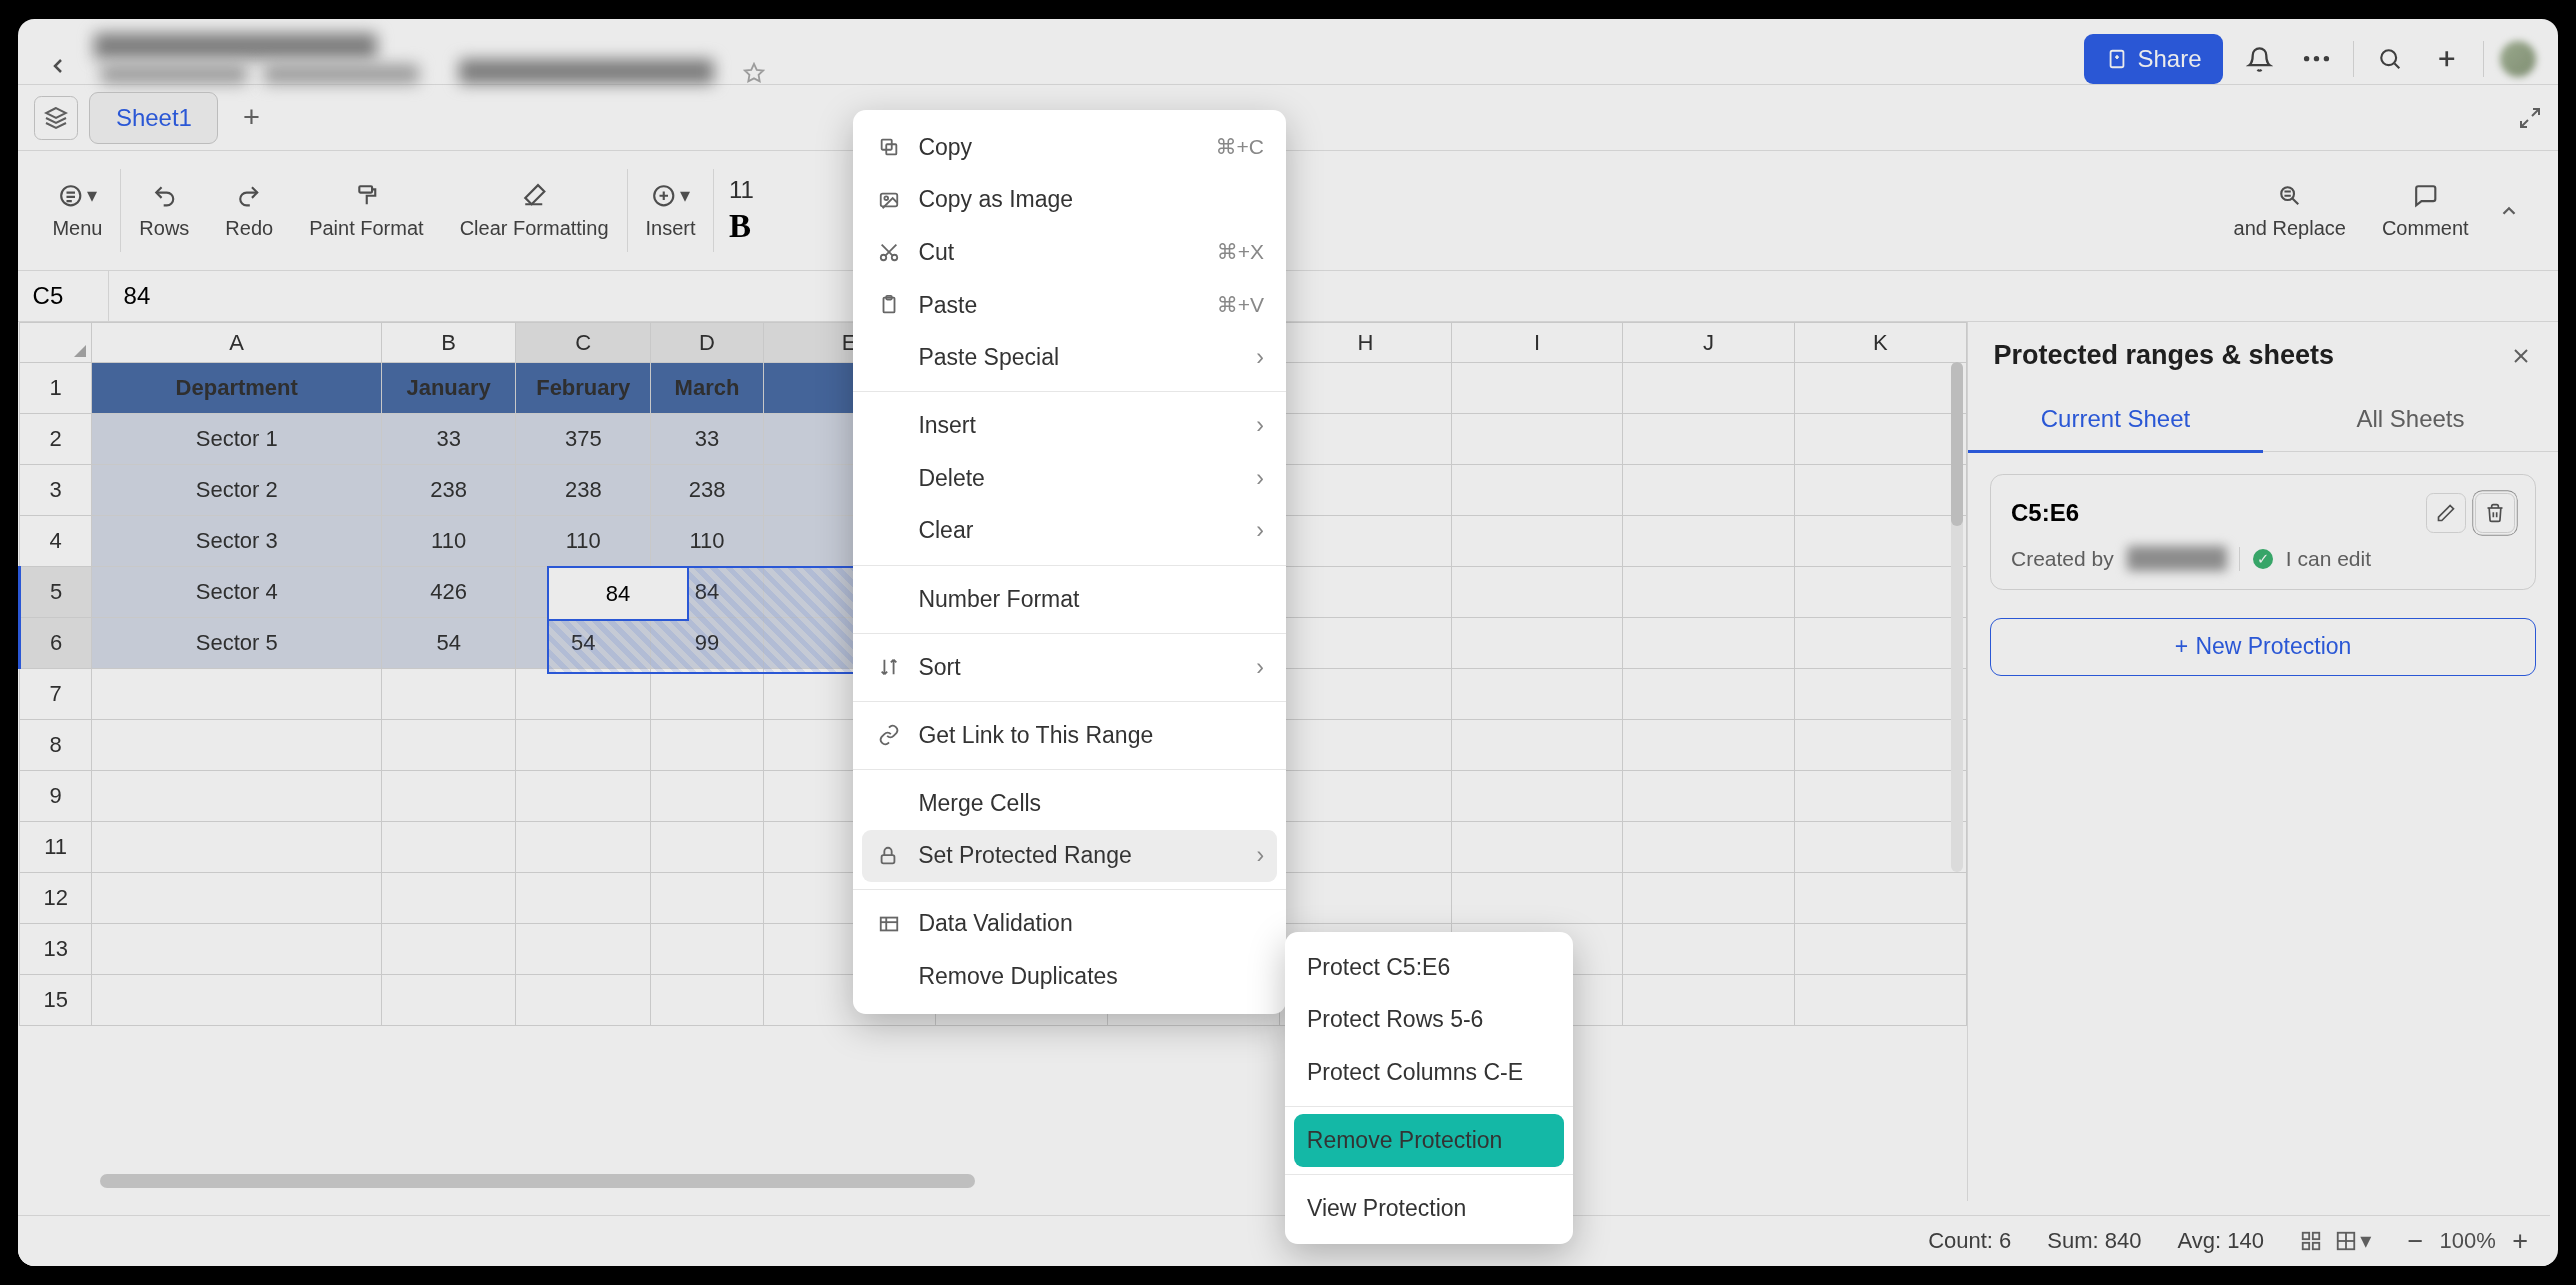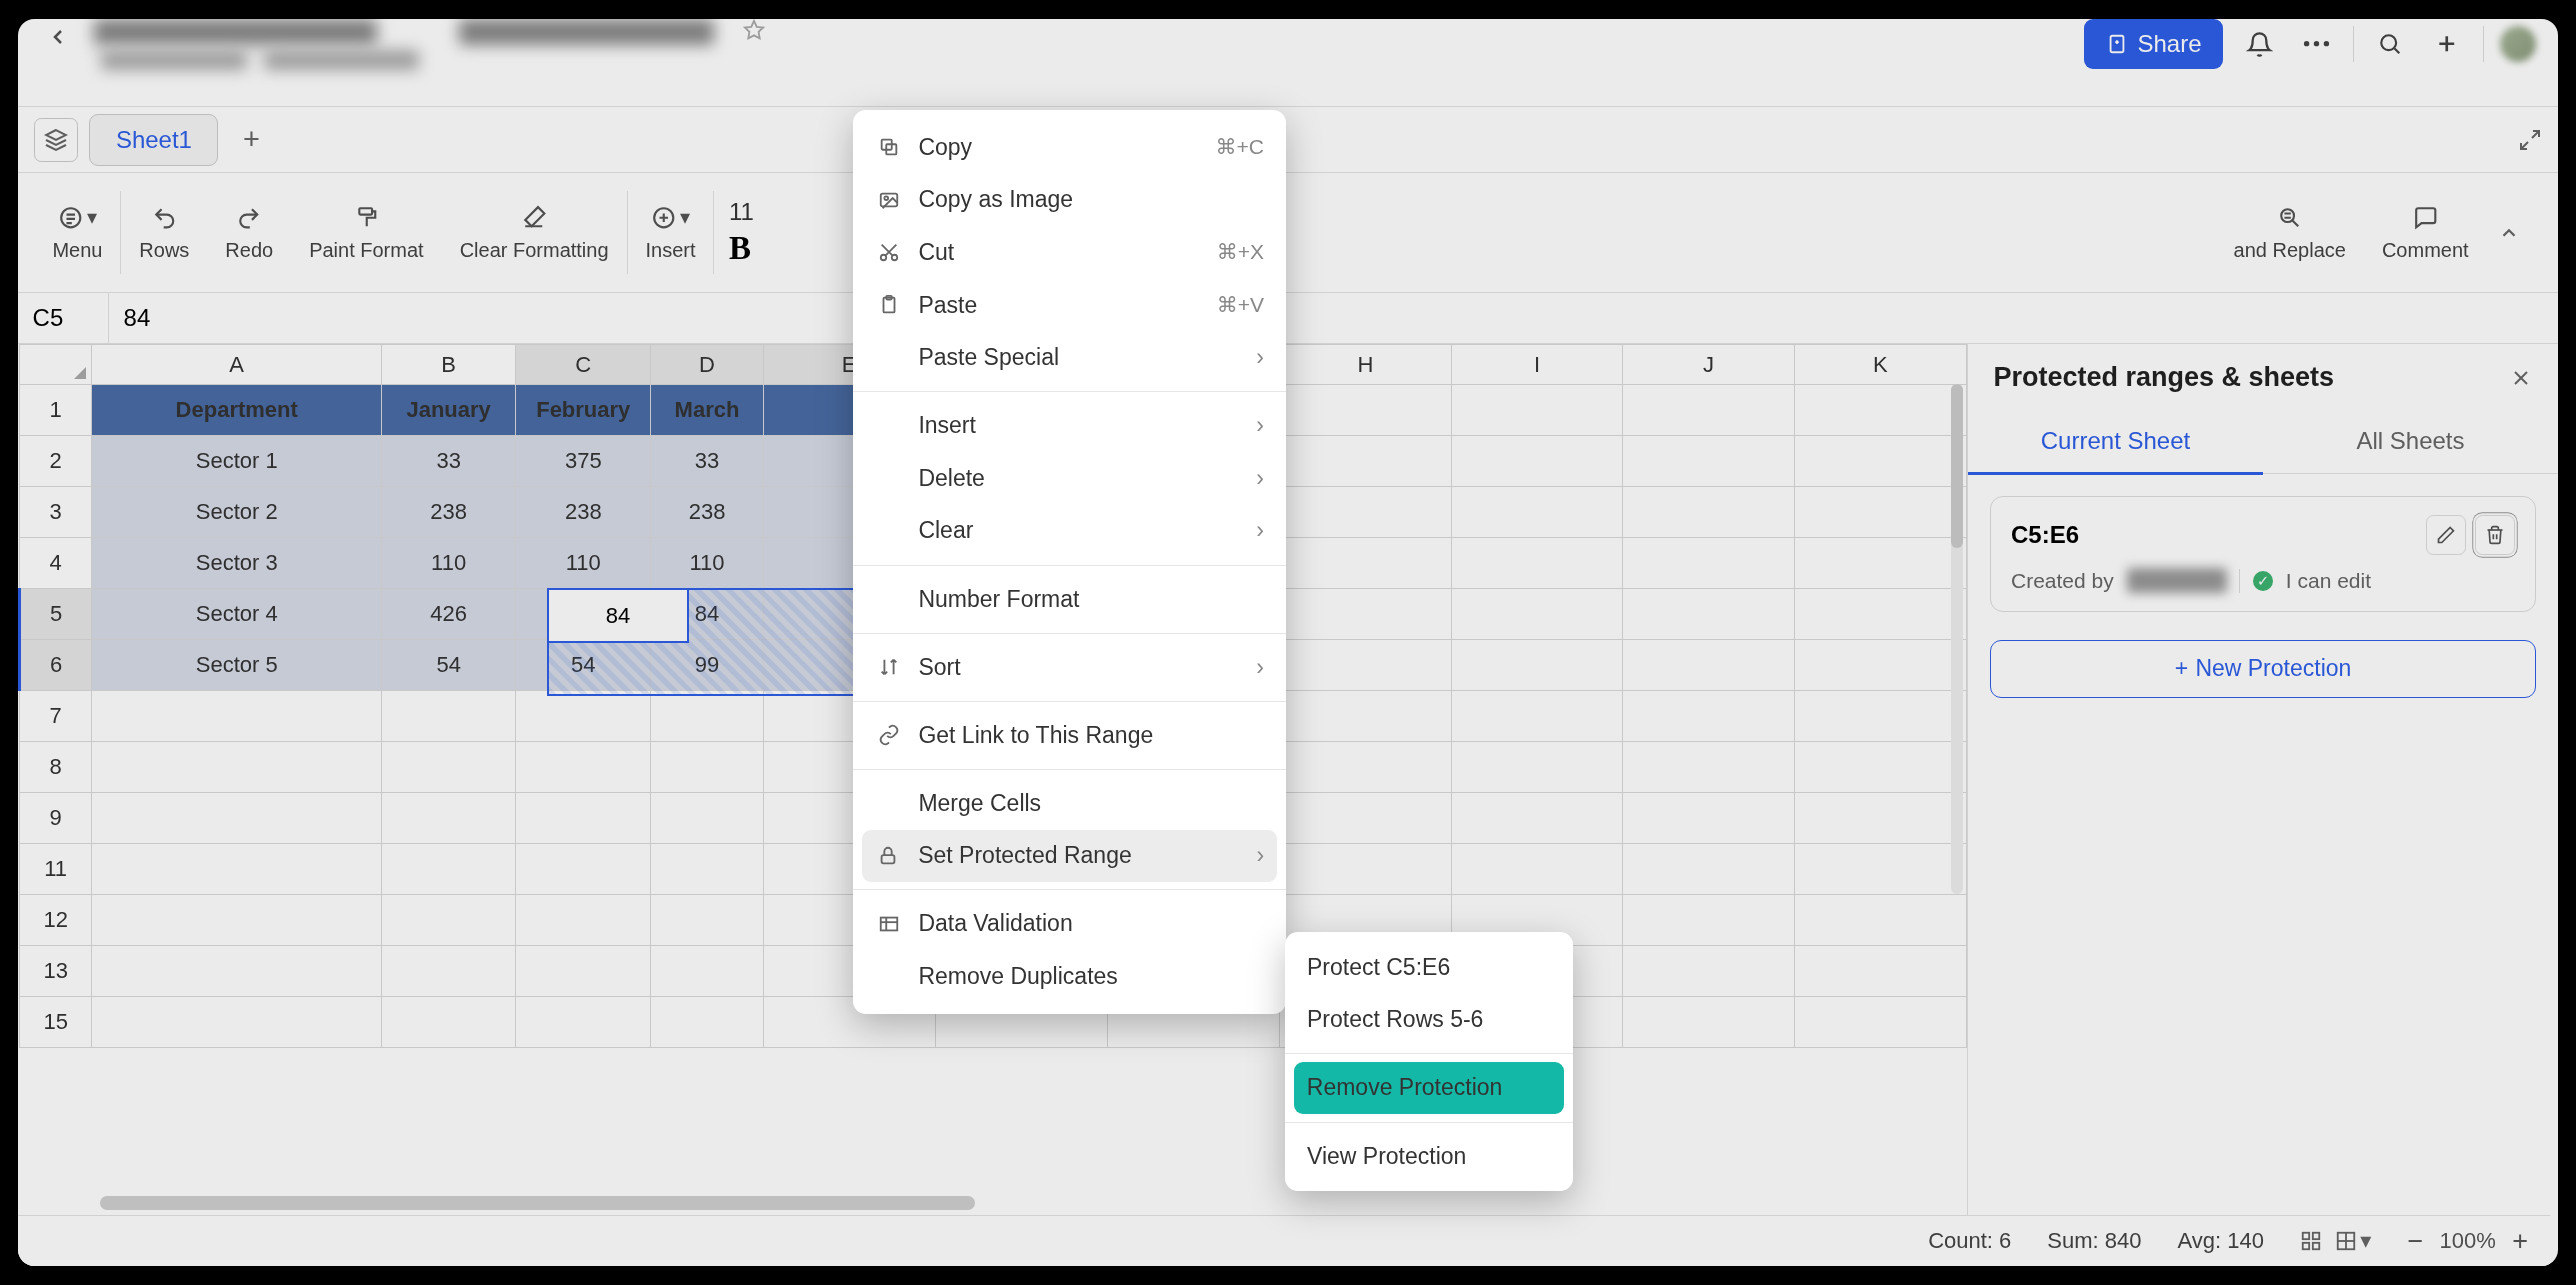--- a/index.html
+++ b/index.html
@@ -1,21 +1,21 @@
 <!DOCTYPE html>
 <html style="font-size:14.6px"><head>
 <meta charset="utf-8">
 <style>
 * { box-sizing: border-box; margin: 0; padding: 0; font-family: -apple-system, BlinkMacSystemFont, "Segoe UI", sans-serif; }
 body { background: #000; width: 2576px; height: 1285px; display: flex; align-items: center; justify-content: center; }
 .window { width: 2540px; height: 1247px; background: #fff; border-radius: 16.4px; overflow: hidden; position: relative; }
 .overlay-dim { position: absolute; inset: 0; background: rgba(0,0,0,0.08); pointer-events: none; z-index: 5; }
 
 
-.topbar { height: 88px; display: flex; align-items: flex-start; padding: 0 22px; border-bottom: 0.9px solid #e3e3e3; gap: 18px; position: relative; z-index: 2; }
+.topbar { height: 66px; display: flex; align-items: flex-end; padding: 0 22px; border-bottom: 0.9px solid #e3e3e3; gap: 18px; position: relative; z-index: 2; }
 .back-btn { width: 36px; height: 36px; display: flex; align-items: center; justify-content: center; color: #555; }
 .blur-block { filter: blur(7.3px); background: #888; border-radius: 3.6px; }
 .blur-title { width: 283px; height: 25.5px; }
 .blur-sub { width: 182px; height: 20px; margin-left: 7.3px; filter: blur(7.3px); background: #aaa; border-radius: 3.6px;}
 .blur-crumb { width: 255px; height: 25.5px; filter: blur(7.3px); background: #888; border-radius: 3.6px; margin-left: 22px;}
 .topbar-right { margin-left: auto; display: flex; align-items: center; gap: 16.4px; }
 .share-btn { background: #2e5fe8; color: #fff; border-radius: 9px; padding: 11px 22px; font-size: 24px; display: flex; align-items: center; gap: 9px; }
 .icon-btn { width: 40px; height: 40px; display: flex; align-items: center; justify-content: center; color: #444; font-size: 25.5px; }
 .vdiv { width: 0.9px; height: 36px; background: #ddd; }
 .avatar { width: 36px; height: 36px; border-radius: 50%; background: linear-gradient(135deg,#a8b89a,#8a9a7c); filter: blur(3.6px);}
@@ -697,20 +697,21 @@
       </div>
     <div class="ctx-item">
         <span class="ctx-ic"></span>
         <span>Remove Duplicates</span>
       </div>
   </div>
 
   <div class="submenu">
     <div class="sub-item">Protect C5:E6</div>
     <div class="sub-item">Protect Rows 5-6</div>
+    <div class="sub-item">Protect Columns C-E</div>
     <div class="sub-sep"></div>
     <div class="sub-item hover">Remove Protection</div>
     <div class="sub-sep"></div>
     <div class="sub-item">View Protection</div>
   </div>
 
 </div>
 
 
 </body></html>

